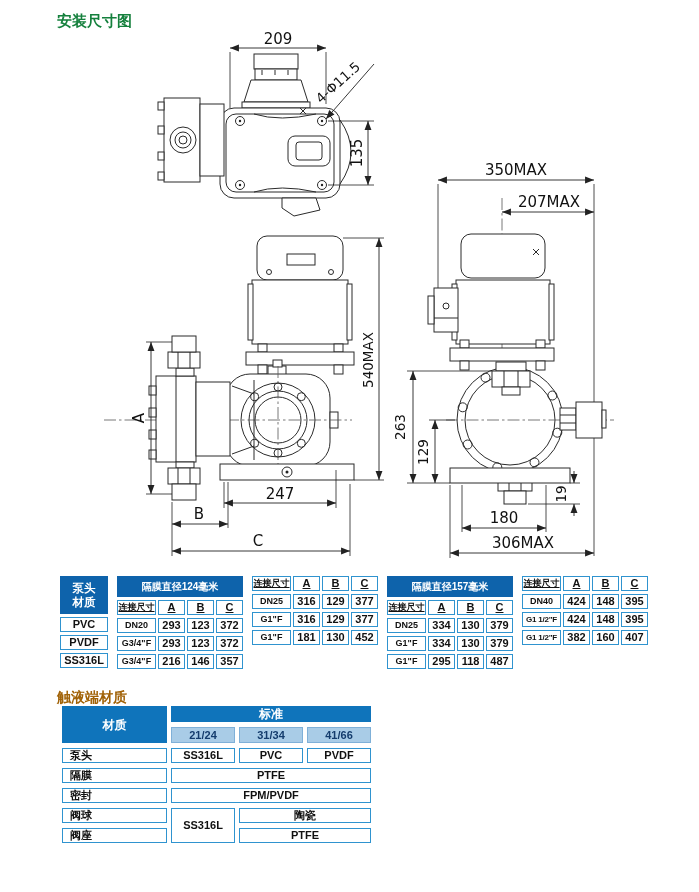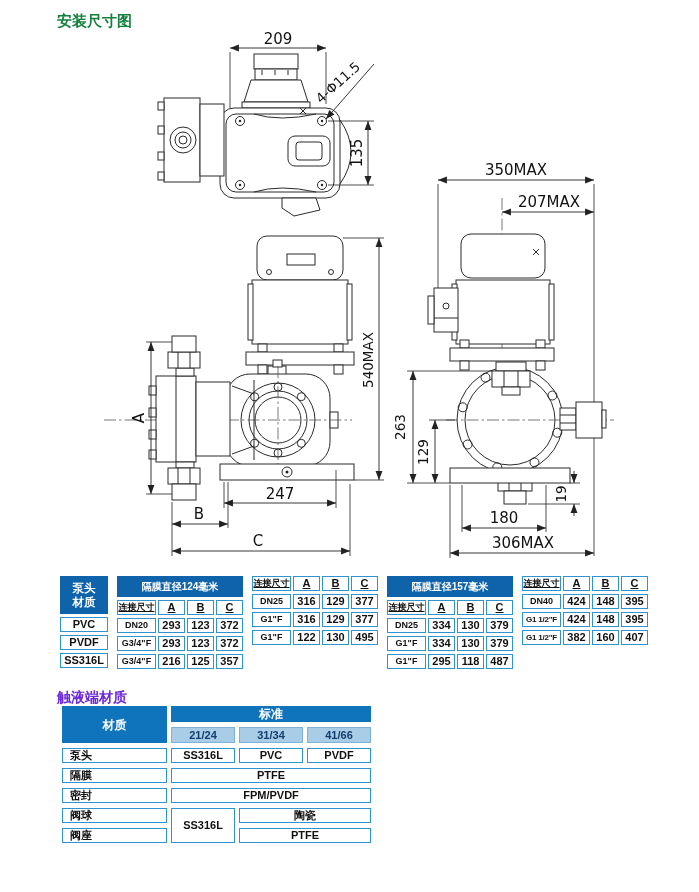--- a/index.html
+++ b/index.html
@@ -1,20 +1,20 @@
 <!DOCTYPE html>
 <html><head>
 <meta charset="utf-8">
 <style>
   html,body{margin:0;padding:0;}
   body{width:699px;height:892px;background:#ffffff;position:relative;
        font-family:"Liberation Sans",sans-serif;}
   .abs{position:absolute;}
   .page-title{left:57px;top:12px;font-size:15px;font-weight:bold;color:#15803d;}
-  .wetted-title{left:57px;top:689px;font-size:14px;font-weight:bold;color:#6d28d9;}
+  .wetted-title{left:57px;top:689px;font-size:14px;font-weight:bold;color:#a16207;}
 
   
   svg .ln{fill:none;stroke:#2b2b2b;stroke-width:1;}
   svg .lnw{fill:#fff;stroke:#2b2b2b;stroke-width:1;}
   svg .cl{fill:none;stroke:#555;stroke-width:.8;stroke-dasharray:12 3 2.5 3;}
   svg .dim{fill:none;stroke:#222;stroke-width:.9;}
   svg .ext{fill:none;stroke:#222;stroke-width:.8;}
   svg text.dt{font:13.5px "DejaVu Sans",sans-serif;fill:#111;text-anchor:middle;}
   svg text.dtl{font:15px "DejaVu Sans",sans-serif;fill:#111;text-anchor:middle;}
 
@@ -319,21 +319,21 @@
         </tr>
     <tr>
           <td class="conn">G3/4"F</td>
         <td class="abc">293</td>
         <td class="abc">123</td>
         <td class="abc">372</td>
         </tr>
     <tr>
           <td class="conn">G3/4"F</td>
         <td class="abc">216</td>
-        <td class="abc">125</td>
+        <td class="abc">146</td>
         <td class="abc">357</td>
         </tr>
   </tbody>
     </table>
 
   <table class="grp">
     <tbody>
     <tr>
           <td class="sub conn">连接尺寸</td>
         <td class="sub abc">A</td>
@@ -347,23 +347,23 @@
         <td class="abc">377</td>
         </tr>
     <tr>
           <td class="conn">G1"F</td>
         <td class="abc">316</td>
         <td class="abc">129</td>
         <td class="abc">377</td>
         </tr>
     <tr>
           <td class="conn">G1"F</td>
-        <td class="abc">122</td>
+        <td class="abc">181</td>
         <td class="abc">130</td>
-        <td class="abc">495</td>
+        <td class="abc">452</td>
         </tr>
   </tbody>
     </table>
 
   <table class="grp">
     <tbody>
         <tr>
           <td class="hdr" colspan="4">隔膜直径157毫米</td>
         </tr>
     <tr>

